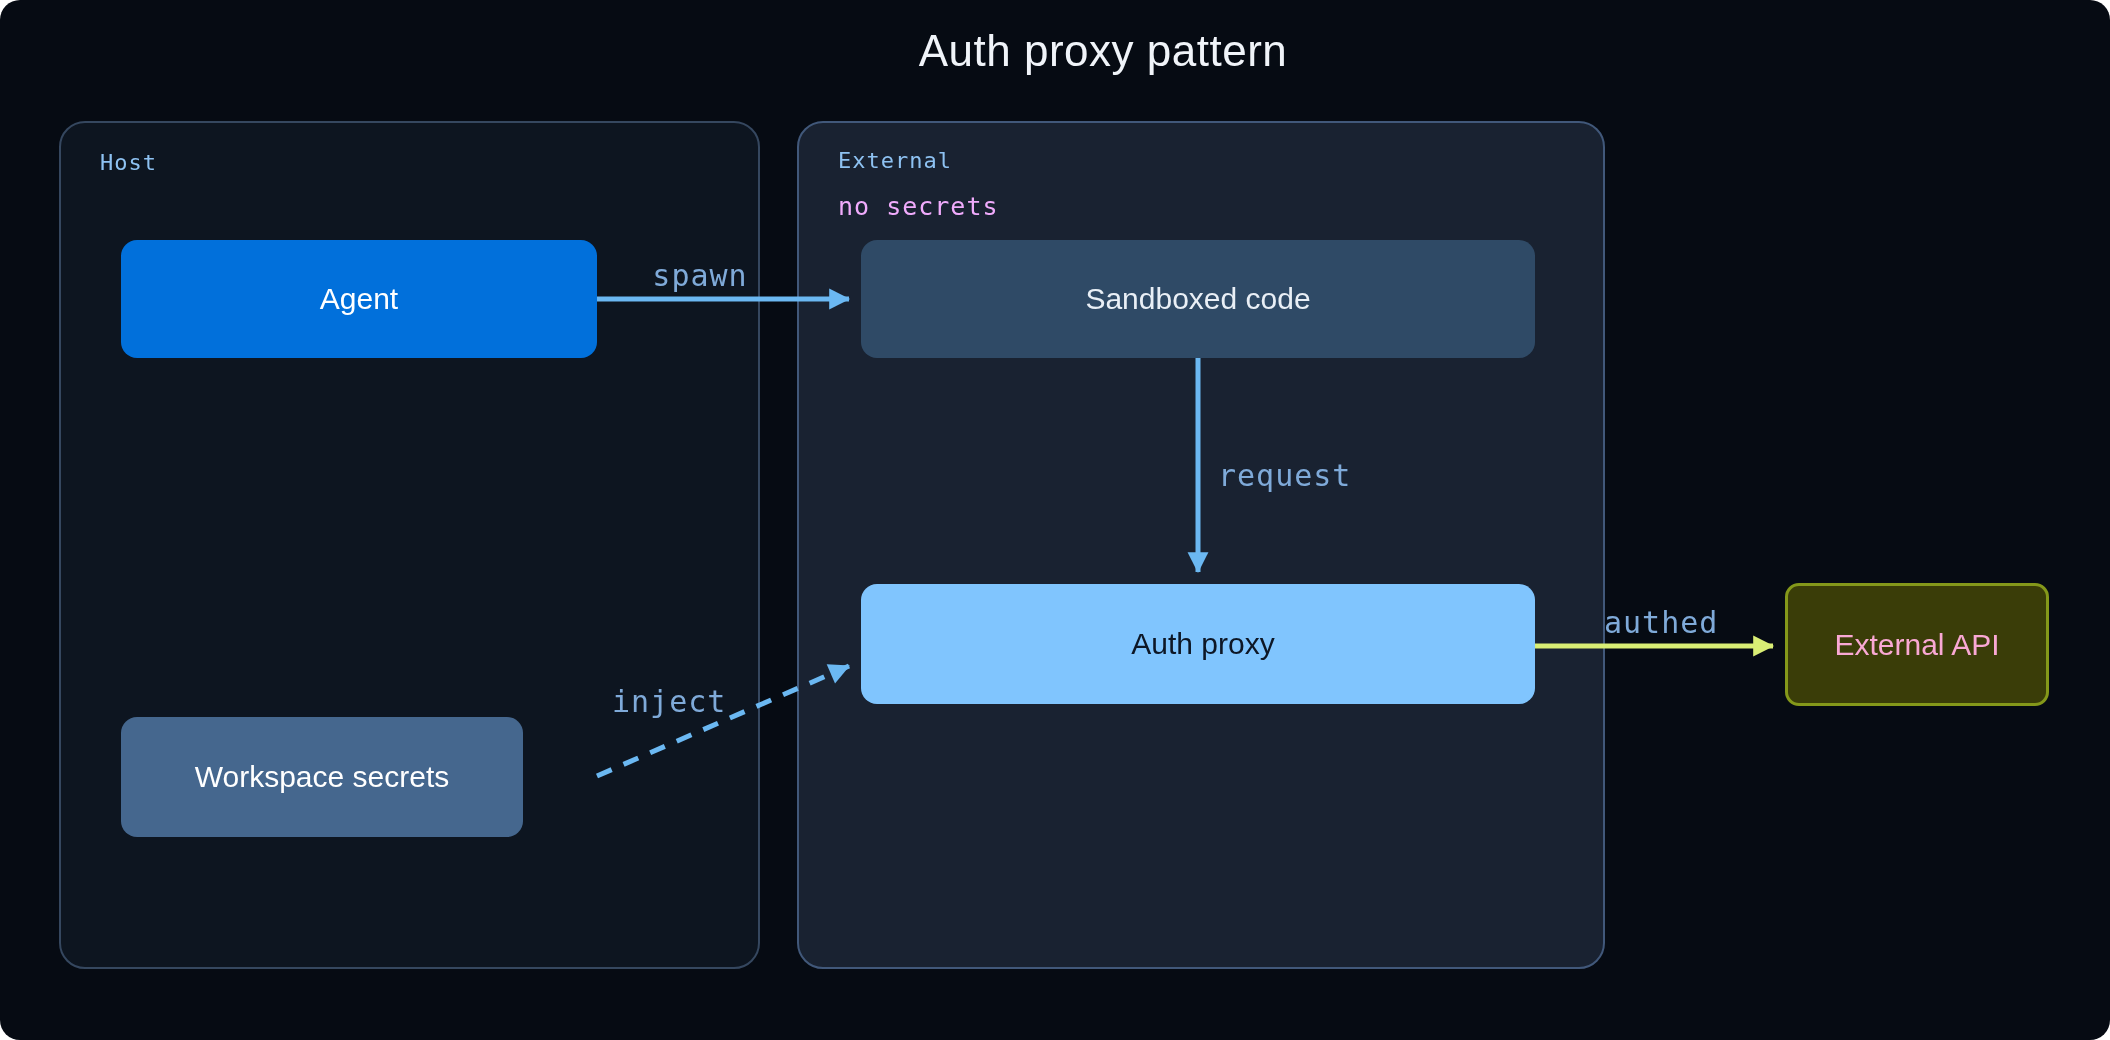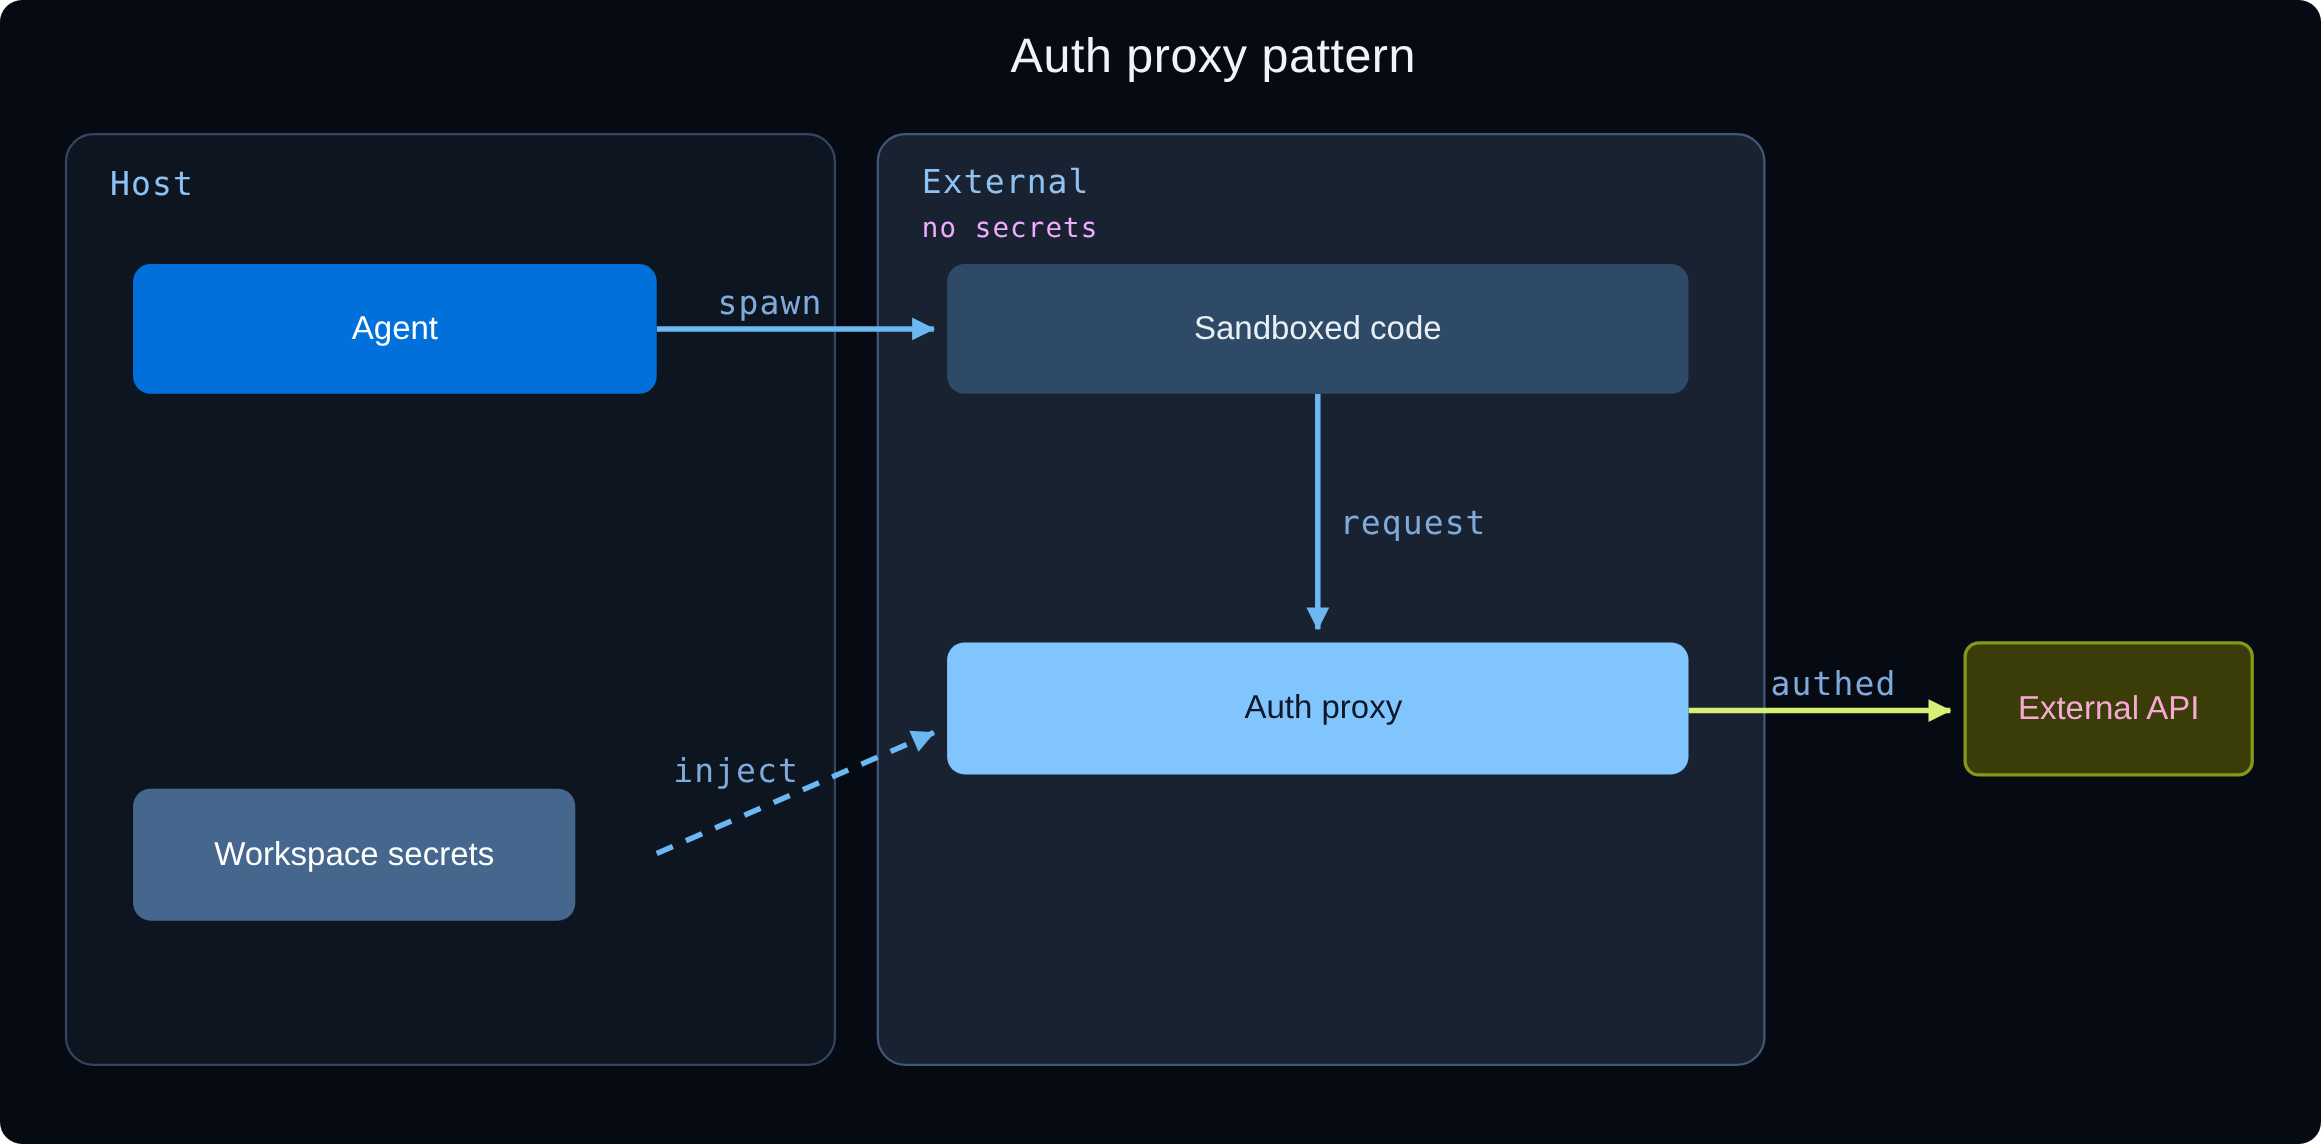--- a/index.html
+++ b/index.html
@@ -32,21 +32,21 @@
   }
   .container-sandbox {
     left: 797px; top: 121px; width: 808px; height: 848px;
     background: #192231;
     border: 2px solid #41587a;
   }
   .container-label {
     position: absolute;
     font-family: "DejaVu Sans Mono", monospace;
     color: #8ec2f2;
-    font-size: 30px;
+    font-size: 22px;
     letter-spacing: 1px;
     text-align: center;
   }
   .container-sublabel {
     position: absolute;
     font-family: "DejaVu Sans Mono", monospace;
     color: #f0abfc;
     font-size: 25px;
     letter-spacing: 1px;
   }
@@ -90,21 +90,21 @@
     position: absolute;
     font-family: "DejaVu Sans Mono", monospace;
     font-size: 30px;
     color: #7faad9;
     letter-spacing: 1px;
     white-space: nowrap;
   }
   .edge-label-spawn   { left: 640px; top: 258px; width: 120px; text-align: center; }
   .edge-label-request { left: 1218px; top: 458px; }
   .edge-label-inject  { left: 612px; top: 684px; width: 120px; }
-  .edge-label-authed  { left: 1604px; top: 605px; width: 120px; text-align: right; }
+  .edge-label-authed  { left: 1604px; top: 605px; width: 120px; text-align: left; }
 </style>
 </head>
 <body>
 
 <div class="stage">
 
   <div class="title">Auth proxy pattern</div>
 
   <div class="container-box container-host"></div>
   <div class="container-label" style="left:100px; top:150px;">Host</div>

